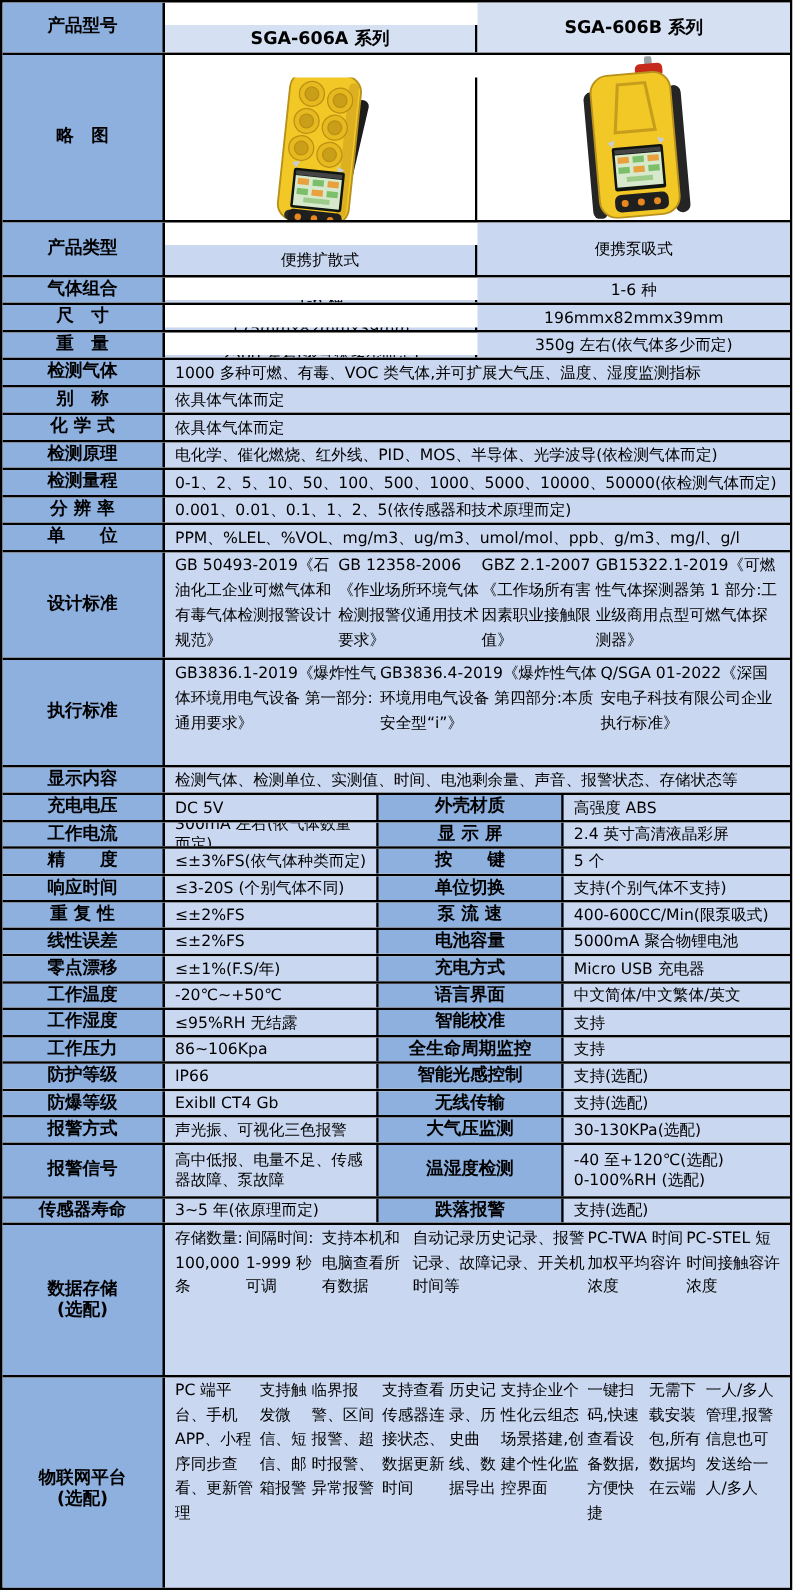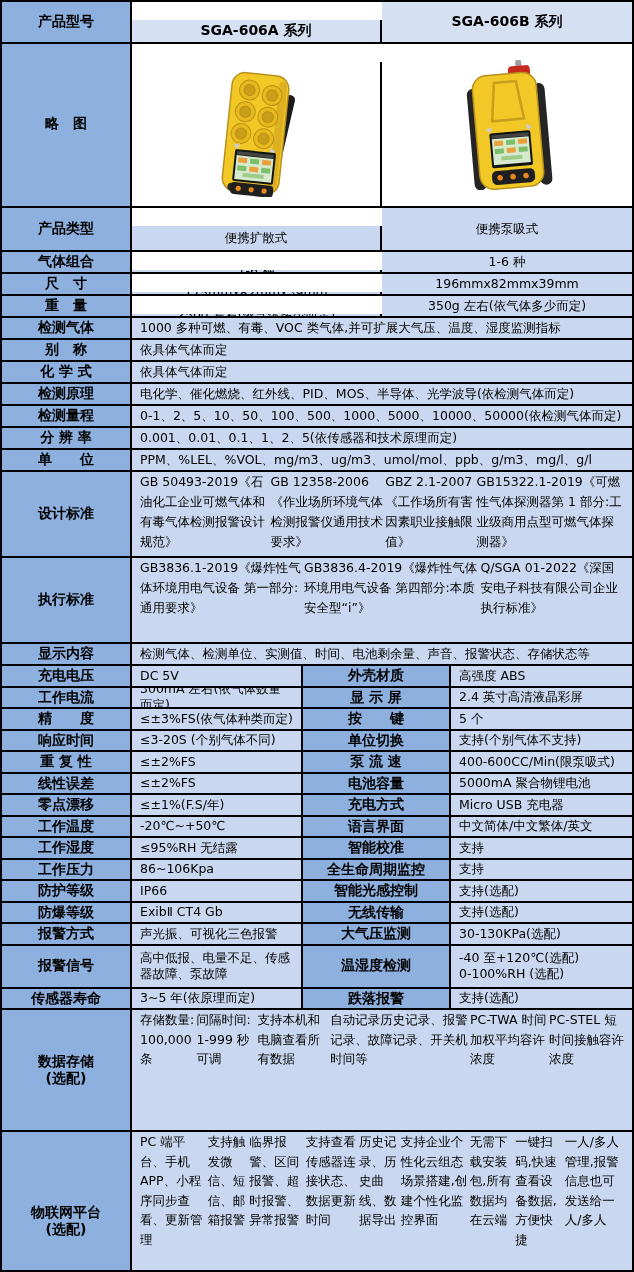--- a/index.html
+++ b/index.html
@@ -21,21 +21,21 @@
   .std .lines > div { line-height:20px; }
   
   .w-lab { width:130px; flex:none; }
   .w-a   { width:250px; flex:none;margin-top:18px; }
   .w-b   { width:250px; flex:none; }
   .w-full{ width:500px; flex:none; }
   .w-q1  { width:171px; flex:none; }
   .w-q2  { width:148px; flex:none; }
   .w-q3  { width:181px; flex:none; }
   
-  .h-head { height:42px; } .h-img { height:164px;font-family:Liberation Mono, monospace; } .h-ptype { height:44px; }
+  .h-head { height:42px; } .h-img { height:134px; } .h-ptype { height:44px; }
   .h-s { height:22px; } .h-std { height:86px; } .h-q { height:21.5px; }
   .h-alarm { height:43px; } .h-store { height:122px; } .h-iot { height:180px; }
   .h-acc { height:36px;gap:36px; }
 </style>
 </head>
 <body>
 
 <div class="tbl">
 
   <div class="row h-head">
@@ -298,22 +298,22 @@
   <div class="row h-iot">
     <div class="cell lab w-lab prewrap">物联网平台
 (选配)</div>
     <div class="cell val w-full endc lines">
       <div>PC 端平台、手机 APP、小程序同步查看、更新管理</div>
       <div>支持触发微信、短信、邮箱报警</div>
       <div>临界报警、区间报警、超时报警、异常报警</div>
       <div>支持查看传感器连接状态、数据更新时间</div>
       <div>历史记录、历史曲线、数据导出</div>
       <div>支持企业个性化云组态场景搭建,创建个性化监控界面</div>
+      <div>一键扫码,快速查看设备数据,方便快捷</div>
       <div>无需下载安装包,所有数据均在云端</div>
-      <div>一键扫码,快速查看设备数据,方便快捷</div>
       <div>一人/多人管理,报警信息也可发送给一人/多人</div>
     </div>
   </div>
 
   <div class="row h-acc last">
     <div class="cell lab w-lab">标配附件</div>
     <div class="cell val w-full endc">检测仪、充电器、数据线、水阱过滤器、鳄鱼夹、说明书、合格证、包装箱、出货单各一份</div>
   </div>
 
 </div>

